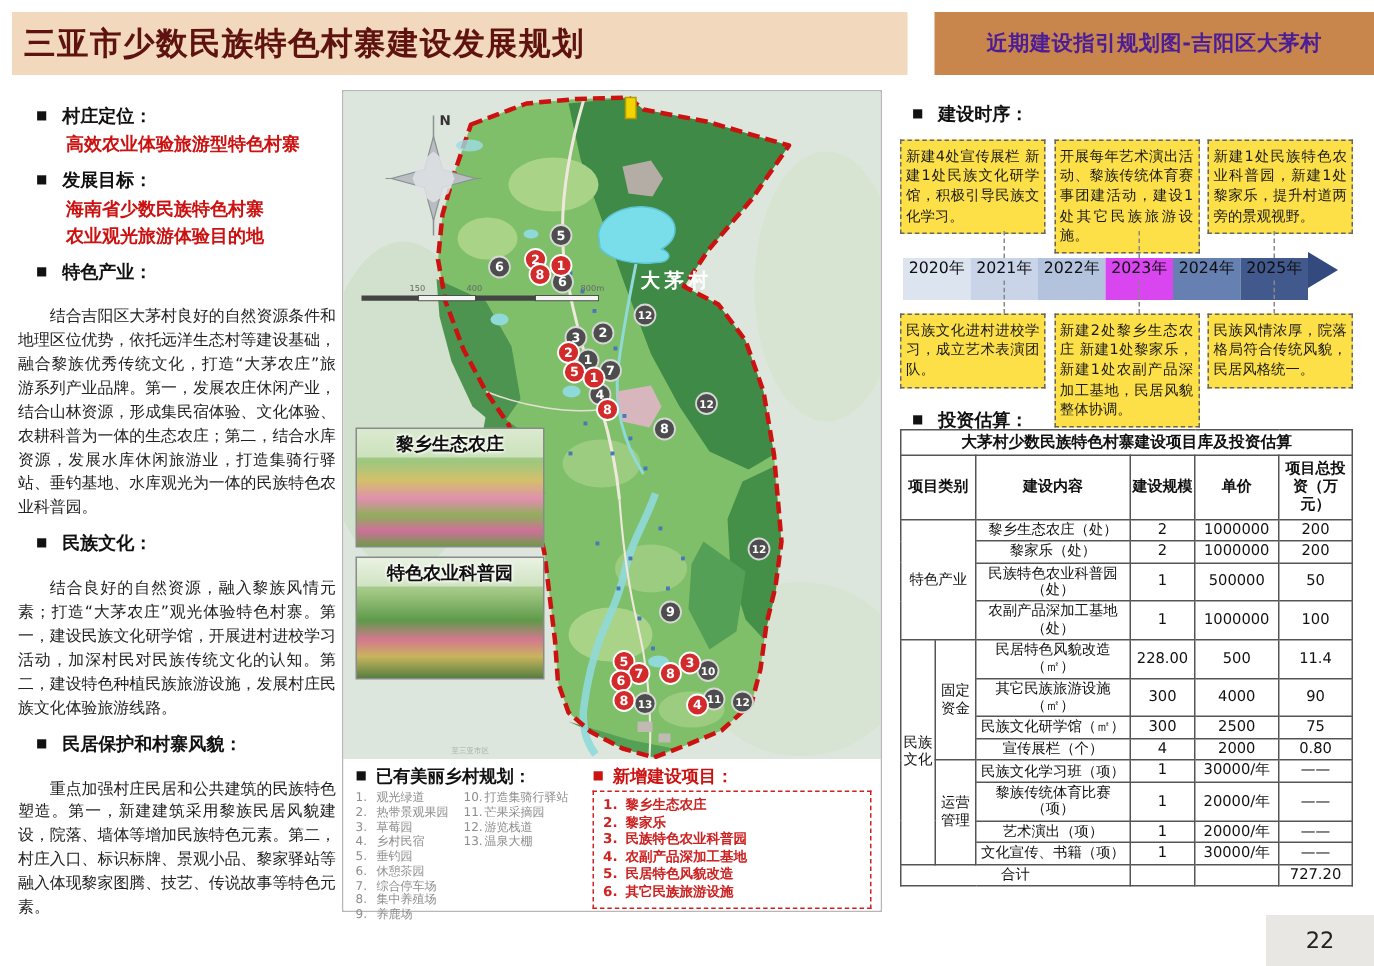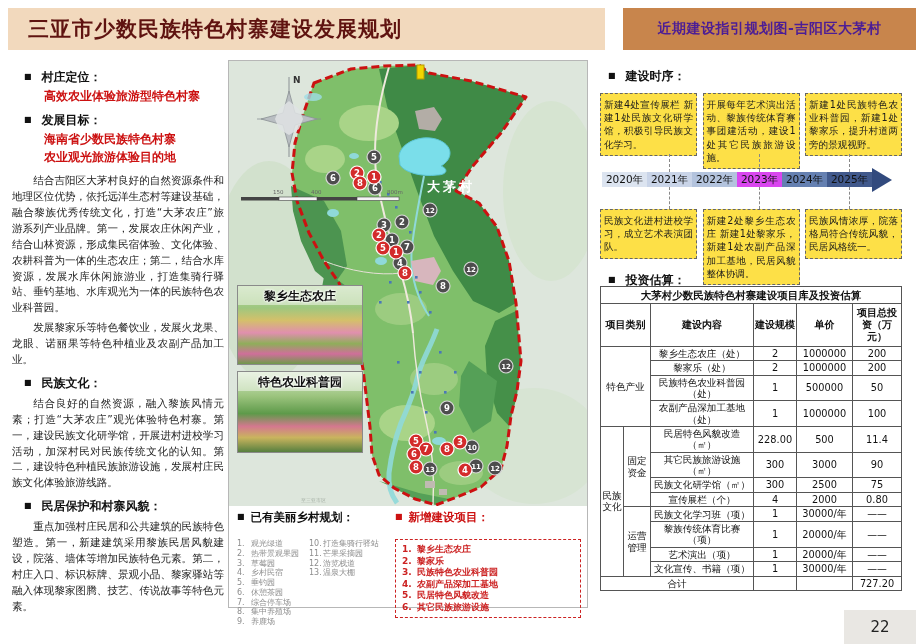--- a/index.html
+++ b/index.html
@@ -3,50 +3,50 @@
 <meta charset="utf-8">
 <style>
   * { margin:0; padding:0; box-sizing:border-box; }
   html,body { width:916px; height:644px; background:#fff; overflow:hidden;
     font-family:"DejaVu Sans","Liberation Sans",sans-serif; }
   .slide { position:relative; width:916px; height:644px; background:#fff; }
 
   
   .hdr-left { position:absolute; left:8px; top:8px; width:597px; height:42px;
     background:#f2d9bd; display:flex; align-items:center; }
-  .hdr-left .t { font-size:21px; font-weight:bold; color:#5f1310; padding-left:20px; letter-spacing:1px; }
+  .hdr-left .t { font-size:21px; font-weight:bold; color:#5f1310; padding-left:8px; letter-spacing:1px; }
   .hdr-right { position:absolute; left:623px; top:8px; width:293px; height:42px;
     background:#c8854c; display:flex; align-items:center; justify-content:center; }
   .hdr-right .t { font-size:14px; font-weight:bold; color:#4c1d95; letter-spacing:.5px; }
 
   
   .left-panel { position:absolute; left:10px; top:62px; width:214px; height:575px; overflow:hidden; }
   .sec { margin-top:7px; }
   .sec .heading { font-size:12px; font-weight:bold; color:#111; margin:4px 0 2px 14px; }
   .sec .heading .sq { font-size:8px; vertical-align:2px; margin-right:10px; }
   .sec .red-line { font-size:12px; font-weight:bold; color:#cc1111; margin-left:34px; line-height:1.45; }
   .sec p.para { font-size:10.6px; color:#222; line-height:1.5; text-align:justify;
-    text-indent:2em; margin:4px 0 2px 2px; }
+    text-indent:2em; margin:14px 0 2px 2px; }
 
   
   .map-panel { position:absolute; left:228px; top:60px; width:360px; height:548px;
     border:1px solid #b7b7b7; background:#fff; }
   .map-wrap { position:absolute; left:0; top:0; width:358px; height:445px; }
   .inset { position:absolute; left:8px; border:1px solid #8a8a8a; overflow:hidden; }
   .inset .inset-label { position:relative; z-index:2; text-align:center; font-size:12px; font-weight:bold;
     color:#101010; padding-top:2px; text-shadow:0 0 3px #fff,0 0 3px #fff,0 0 2px #fff; background:rgba(255,255,255,.45); }
   .inset1 { top:224px; width:126px; height:80px;
     background:linear-gradient(180deg,#bcd9a8 0%,#9ec77f 28%,#d4c06a 44%,#e08fae 60%,#8fae5a 74%,#cf6f9a 87%,#6f9a4a 100%); }
   .inset2 { top:310px; width:126px; height:82px;
     background:linear-gradient(180deg,#d8e8cc 0%,#9cc47e 30%,#5e9a4a 52%,#d4788f 68%,#c9b45e 82%,#567f3f 100%); }
 
   .legend { position:absolute; left:0; top:445px; width:358px; height:101px; background:#fff;
     display:flex; padding:4px 6px 0 8px; }
   .legend-left { width:154px; }
-  .legend-title { font-size:11.5px; font-weight:bold; color:#111; margin-bottom:14px; }
+  .legend-title { font-size:11.5px; font-weight:bold; color:#111; margin-bottom:2px; }
   .legend-title .sq { font-size:8px; vertical-align:2px; margin-right:6px; }
   .legend-title.red { color:#cc1111; }
   .legend-cols { display:flex; }
   .legend-cols ol { list-style:none; }
   .legend-cols .c1 { width:72px; }
   .legend-cols li { font-size:8px; color:#8d8d8d; line-height:1.22; white-space:nowrap; }
   .legend-cols li .num { display:inline-block; width:14px; }
   .legend-right { flex:1; padding-left:4px; }
   .redbox { border:1.5px dashed #cc2222; margin-top:2px; padding:4px 2px 4px 6px; display:flex; }
   .redbox ol { list-style:none; }
@@ -66,21 +66,21 @@
   #boxes-bottom { top:149px; }
   .sched-box { width:97px; border:1px dashed #666; background:#fde047; padding:4px 3px;
     font-size:9.6px; line-height:1.38; color:#1a1a1a; margin-right:5.5px; text-align:justify; }
   .sched-box:last-child { margin-right:0; }
 
   .connector { position:absolute; width:0; border-left:1px dashed #888; }
   .conn-top { top:94px; height:18px; }
   .conn-bot { top:127px; height:22px; }
 
   .timeline { position:absolute; left:6px; top:112px; height:15px; display:flex; }
-  .tl-seg { width:45px; height:15px; font-size:10.5px; color:#101010; text-align:center; line-height:15px; }
+  .tl-seg { width:45px; height:28px; font-size:10.5px; color:#101010; text-align:center; line-height:15px; }
   .tl-arrow { width:0; height:0; border-top:12px solid transparent; border-bottom:12px solid transparent;
     border-left:20px solid #324a7e; margin-top:-4.5px; }
 
   table.inv { position:absolute; left:4px; top:226px; width:301px; border-collapse:collapse;
     table-layout:fixed; }
   table.inv th, table.inv td { border:1px solid #555; font-size:9.6px; color:#111;
     text-align:center; vertical-align:middle; padding:1px 1px; line-height:1.18; }
   table.inv .ttl { font-size:10.5px; font-weight:bold; padding:2px; }
   table.inv th { font-weight:bold; font-size:10px; padding:3px 1px; }
   table.inv td.num { font-size:9.8px; }
@@ -104,22 +104,22 @@
       <div class="sec">
         <div class="heading"><span class="sq">■</span><span>村庄定位：</span></div>
         <div class="red-line">高效农业体验旅游型特色村寨</div>
       </div>
       <div class="sec">
         <div class="heading"><span class="sq">■</span><span>发展目标：</span></div>
         <div class="red-line">海南省少数民族特色村寨</div>
         <div class="red-line">农业观光旅游体验目的地</div>
       </div>
       <div class="sec">
+        <div class="heading"><span class="sq">■</span><span>特色产业：</span></div>
         <p class="para">结合吉阳区大茅村良好的自然资源条件和地理区位优势，依托远洋生态村等建设基础，融合黎族优秀传统文化，打造“大茅农庄”旅游系列产业品牌。第一，发展农庄休闲产业，结合山林资源，形成集民宿体验、文化体验、农耕科普为一体的生态农庄；第二，结合水库资源，发展水库休闲旅游业，打造集骑行驿站、垂钓基地、水库观光为一体的民族特色农业科普园。</p>
-        <p class="para">发展黎家乐等特色餐饮业，发展火龙果、龙眼、诺丽果等特色种植业及农副产品加工业。</p>
       </div>
       <div class="sec">
         <div class="heading"><span class="sq">■</span><span>民族文化：</span></div>
         <p class="para">结合良好的自然资源，融入黎族风情元素；打造“大茅农庄”观光体验特色村寨。第一，建设民族文化研学馆，开展进村进校学习活动，加深村民对民族传统文化的认知。第二，建设特色种植民族旅游设施，发展村庄民族文化体验旅游线路。</p>
       </div>
       <div class="sec">
         <div class="heading"><span class="sq">■</span><span>民居保护和村寨风貌：</span></div>
         <p class="para">重点加强村庄民居和公共建筑的民族特色塑造。第一，新建建筑采用黎族民居风貌建设，院落、墙体等增加民族特色元素。第二，村庄入口、标识标牌、景观小品、黎家驿站等融入体现黎家图腾、技艺、传说故事等特色元素。</p>
       </div>
     </div>
@@ -481,21 +481,21 @@
             <td rowspan="8">民族文化</td>
             <td rowspan="4">固定资金</td>
             <td>民居特色风貌改造（㎡）</td>
             <td class="num">228.00</td>
             <td class="num">500</td>
             <td class="num">11.4</td>
           </tr>
           <tr>
             <td>其它民族旅游设施（㎡）</td>
             <td class="num">300</td>
-            <td class="num">3000</td>
+            <td class="num">4000</td>
             <td class="num">90</td>
           </tr>
           <tr>
             <td>民族文化研学馆（㎡）</td>
             <td class="num">300</td>
             <td class="num">2500</td>
             <td class="num">75</td>
           </tr>
           <tr>
             <td>宣传展栏（个）</td>

